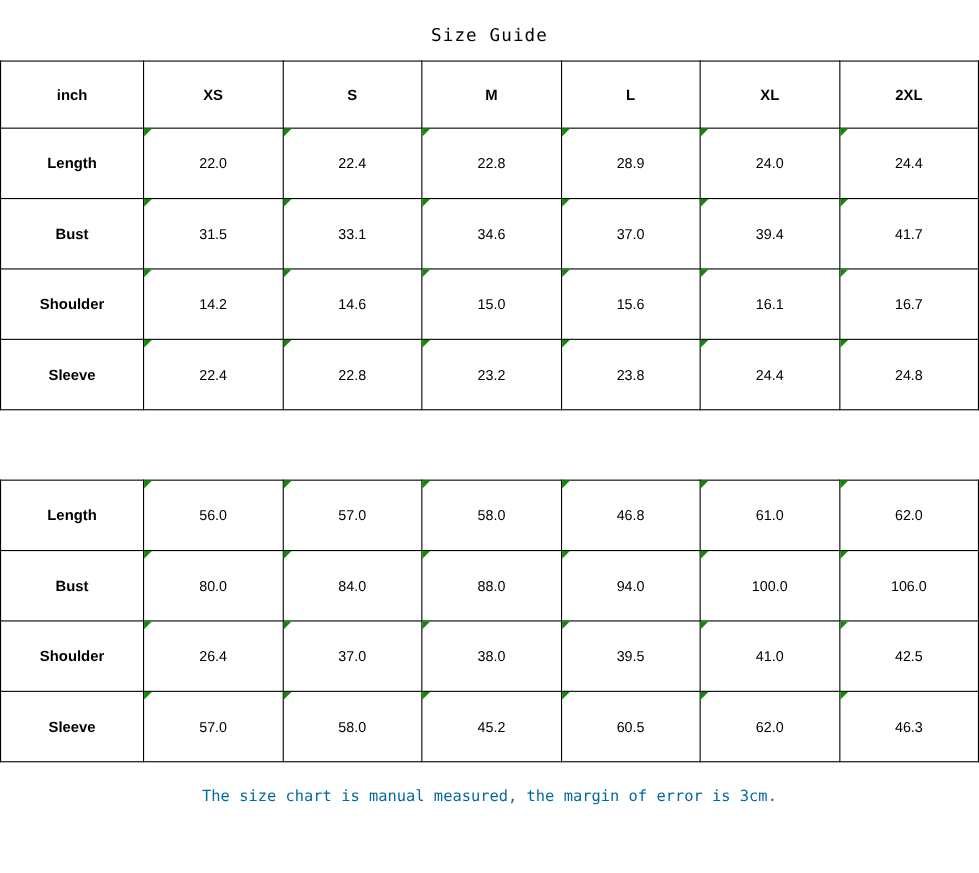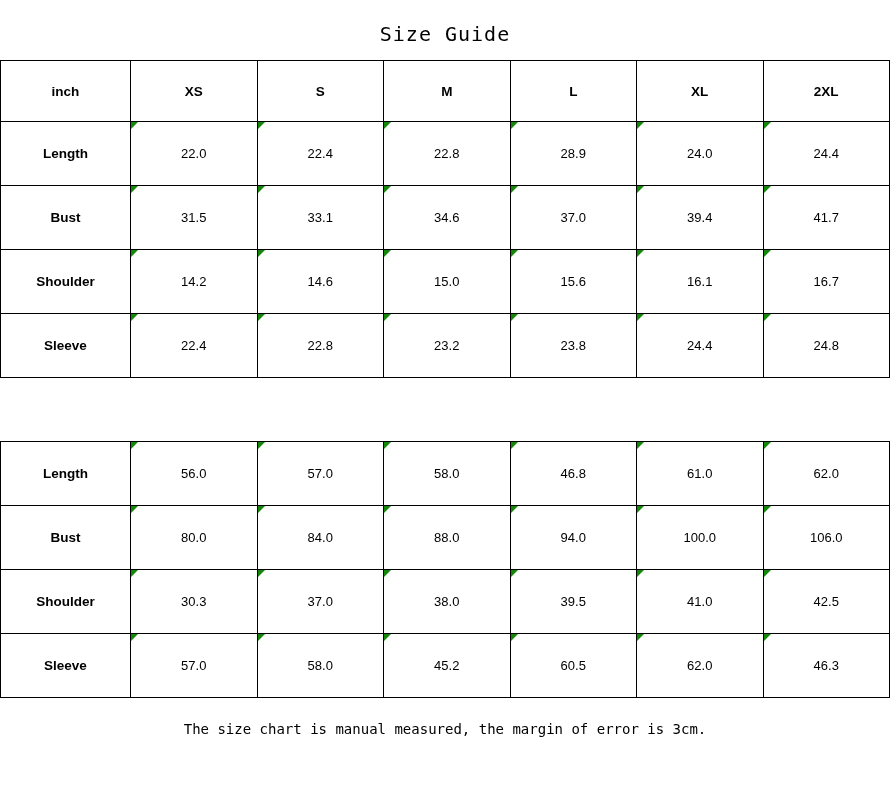--- a/index.html
+++ b/index.html
@@ -16,21 +16,21 @@
   }
   .page {
     position: relative;
     width: 890px;
     height: 794px;
     box-sizing: border-box;
   }
   .title {
     text-align: center;
     font-family: "DejaVu Sans Mono", monospace;
-    font-size: 20px;
+    font-size: 16px;
     letter-spacing: 1px;
     color: #000;
     padding-top: 22px;
     padding-bottom: 14px;
   }
   table.size-table {
     width: 890px;
     border-collapse: collapse;
     table-layout: fixed;
   }
@@ -70,21 +70,21 @@
   }
   .spacer {
     height: 63px;
     width: 890px;
   }
   .footer-note {
     text-align: center;
     font-family: "DejaVu Sans Mono", monospace;
     font-size: 14px;
     padding-top: 23px;
-    color: #000000;
+    color: #0369a1;
     letter-spacing: 0px;
   }
 </style>
 </head>
 <body>
 
 <div class="page">
 
   <div class="title">Size Guide</div>
 
@@ -155,21 +155,21 @@
         <td class="first-col">Bust</td>
         <td class="marked">80.0</td>
         <td class="marked">84.0</td>
         <td class="marked">88.0</td>
         <td class="marked">94.0</td>
         <td class="marked">100.0</td>
         <td class="marked">106.0</td>
       </tr>
       <tr>
         <td class="first-col">Shoulder</td>
-        <td class="marked">30.3</td>
+        <td class="marked">26.4</td>
         <td class="marked">37.0</td>
         <td class="marked">38.0</td>
         <td class="marked">39.5</td>
         <td class="marked">41.0</td>
         <td class="marked">42.5</td>
       </tr>
       <tr>
         <td class="first-col">Sleeve</td>
         <td class="marked">57.0</td>
         <td class="marked">58.0</td>

